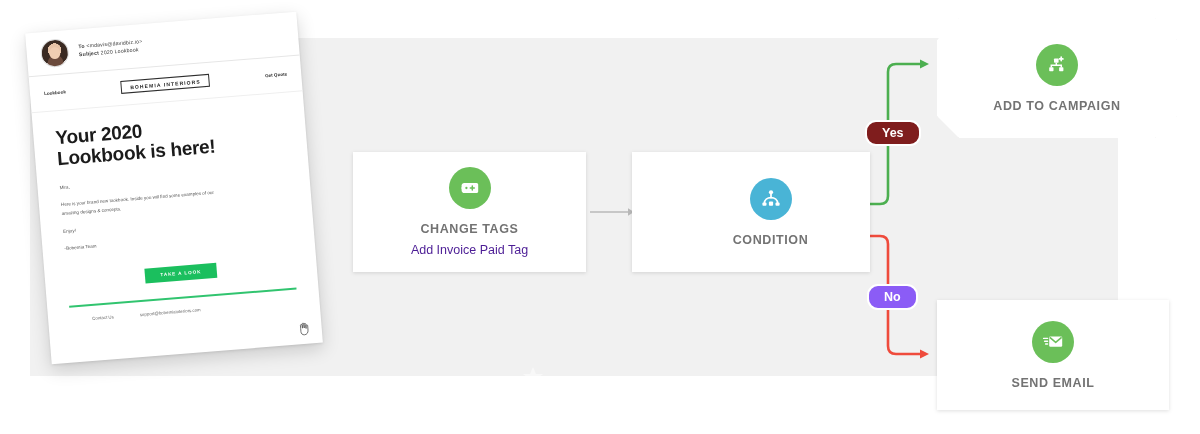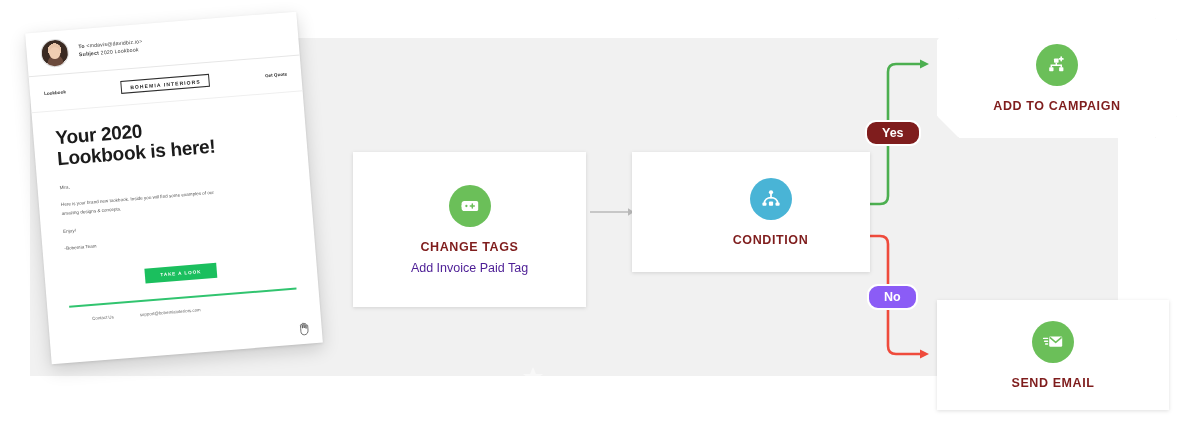--- a/index.html
+++ b/index.html
@@ -106,35 +106,35 @@
 
   
   .card{
     position:absolute;
     background:#fff;
     box-shadow:0 1px 4px rgba(0,0,0,.13);
     display:flex;flex-direction:column;align-items:center;justify-content:center;
     box-sizing:border-box;
   }
   .card-title{
-    font-size:12.5px;font-weight:bold;color:#7f1d1d;
+    font-size:12.5px;font-weight:bold;color:#737373;
     letter-spacing:.6px;text-align:center;
   }
   .card-sub{
     font-size:12.5px;color:#4c1d95;margin-top:7px;text-align:center;
   }
   .node-icon{
     width:42px;height:42px;border-radius:50%;
     display:flex;align-items:center;justify-content:center;
     margin-bottom:13px;
   }
   .icon-green{background:#6bbf59;}
   .icon-blue{background:#49b4d6;}
 
-  #card-change-tags{left:353px;top:152px;width:233px;height:155px;}
+  #card-change-tags{left:353px;top:152px;width:233px;height:120px;}
   #card-condition{left:632px;top:152px;width:238px;height:120px;padding-left:39px;}
 
   #card-add-campaign{
     left:937px;top:18px;width:240px;height:120px;
     clip-path:polygon(22px 0,218px 0,240px 22px,240px 98px,218px 120px,22px 120px,0 98px,0 22px);
   }
   #card-send-email{left:937px;top:300px;width:232px;height:110px;}
 
   
   .conn{position:absolute;}

